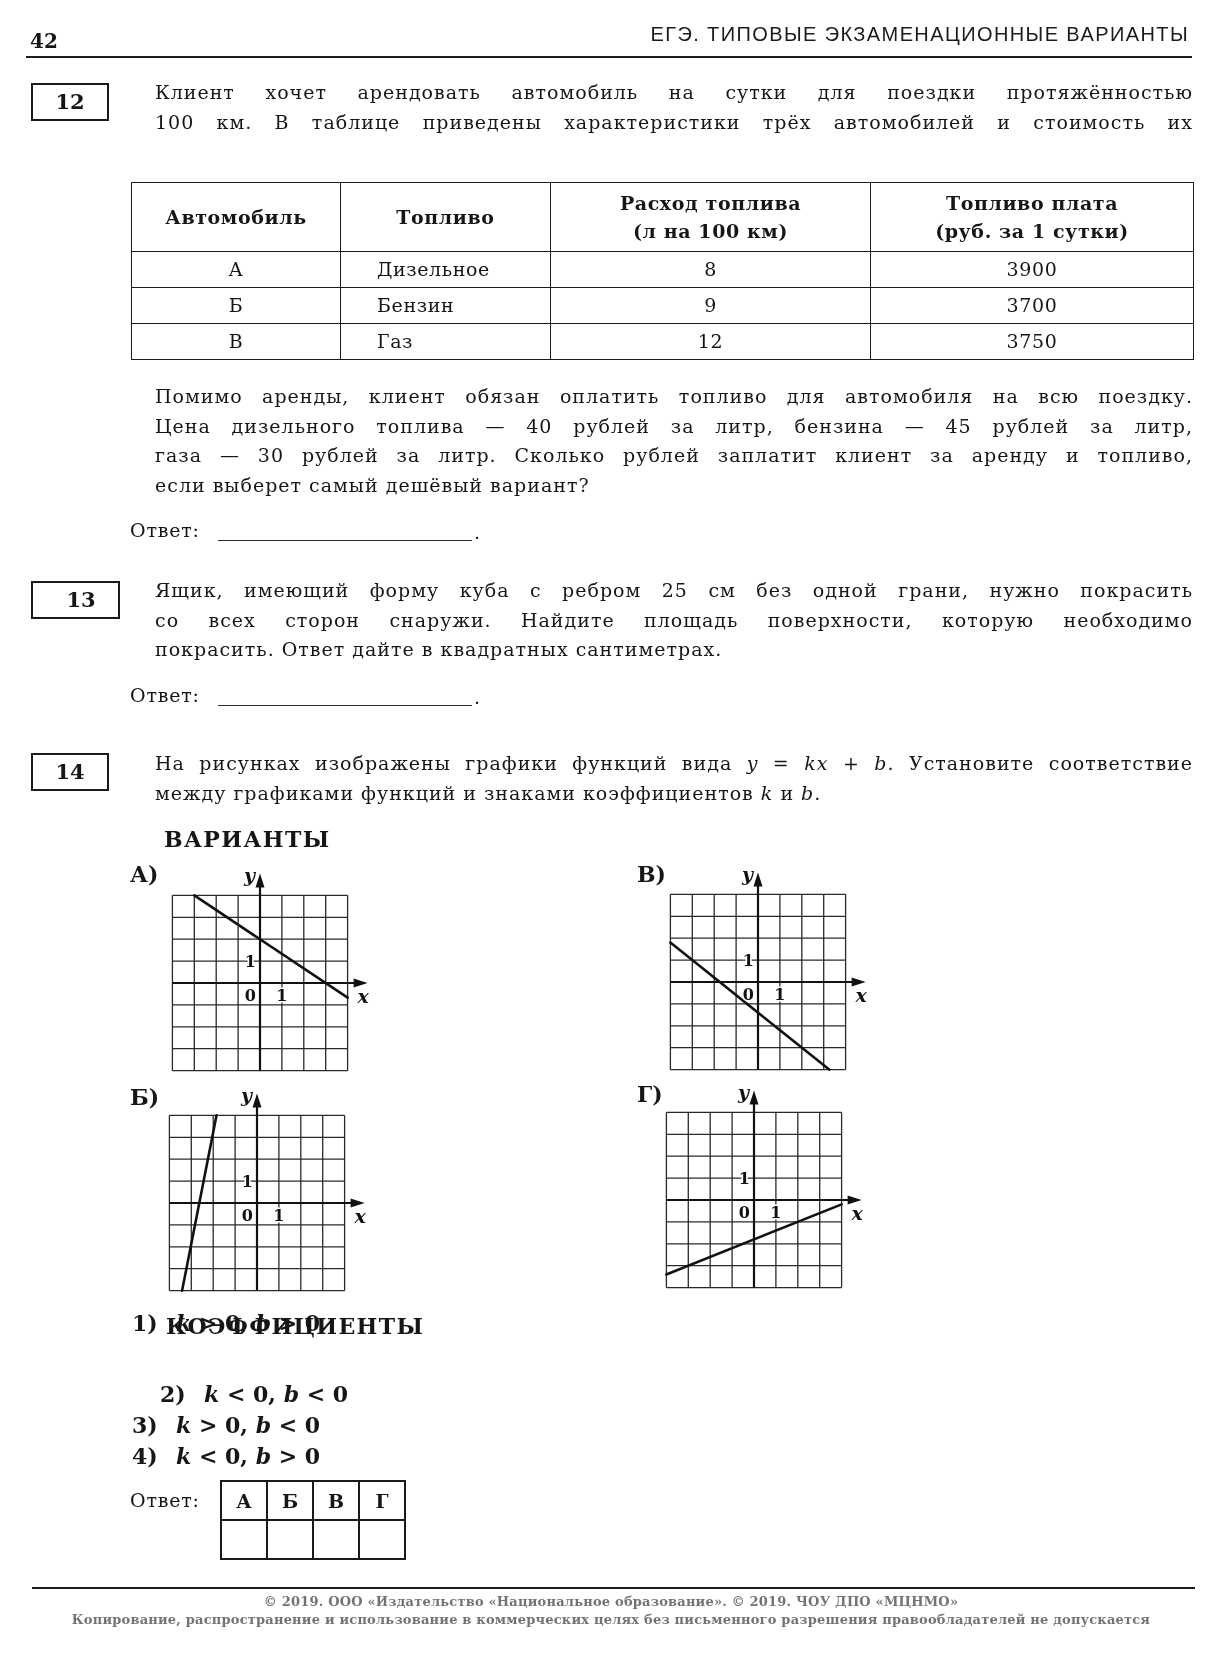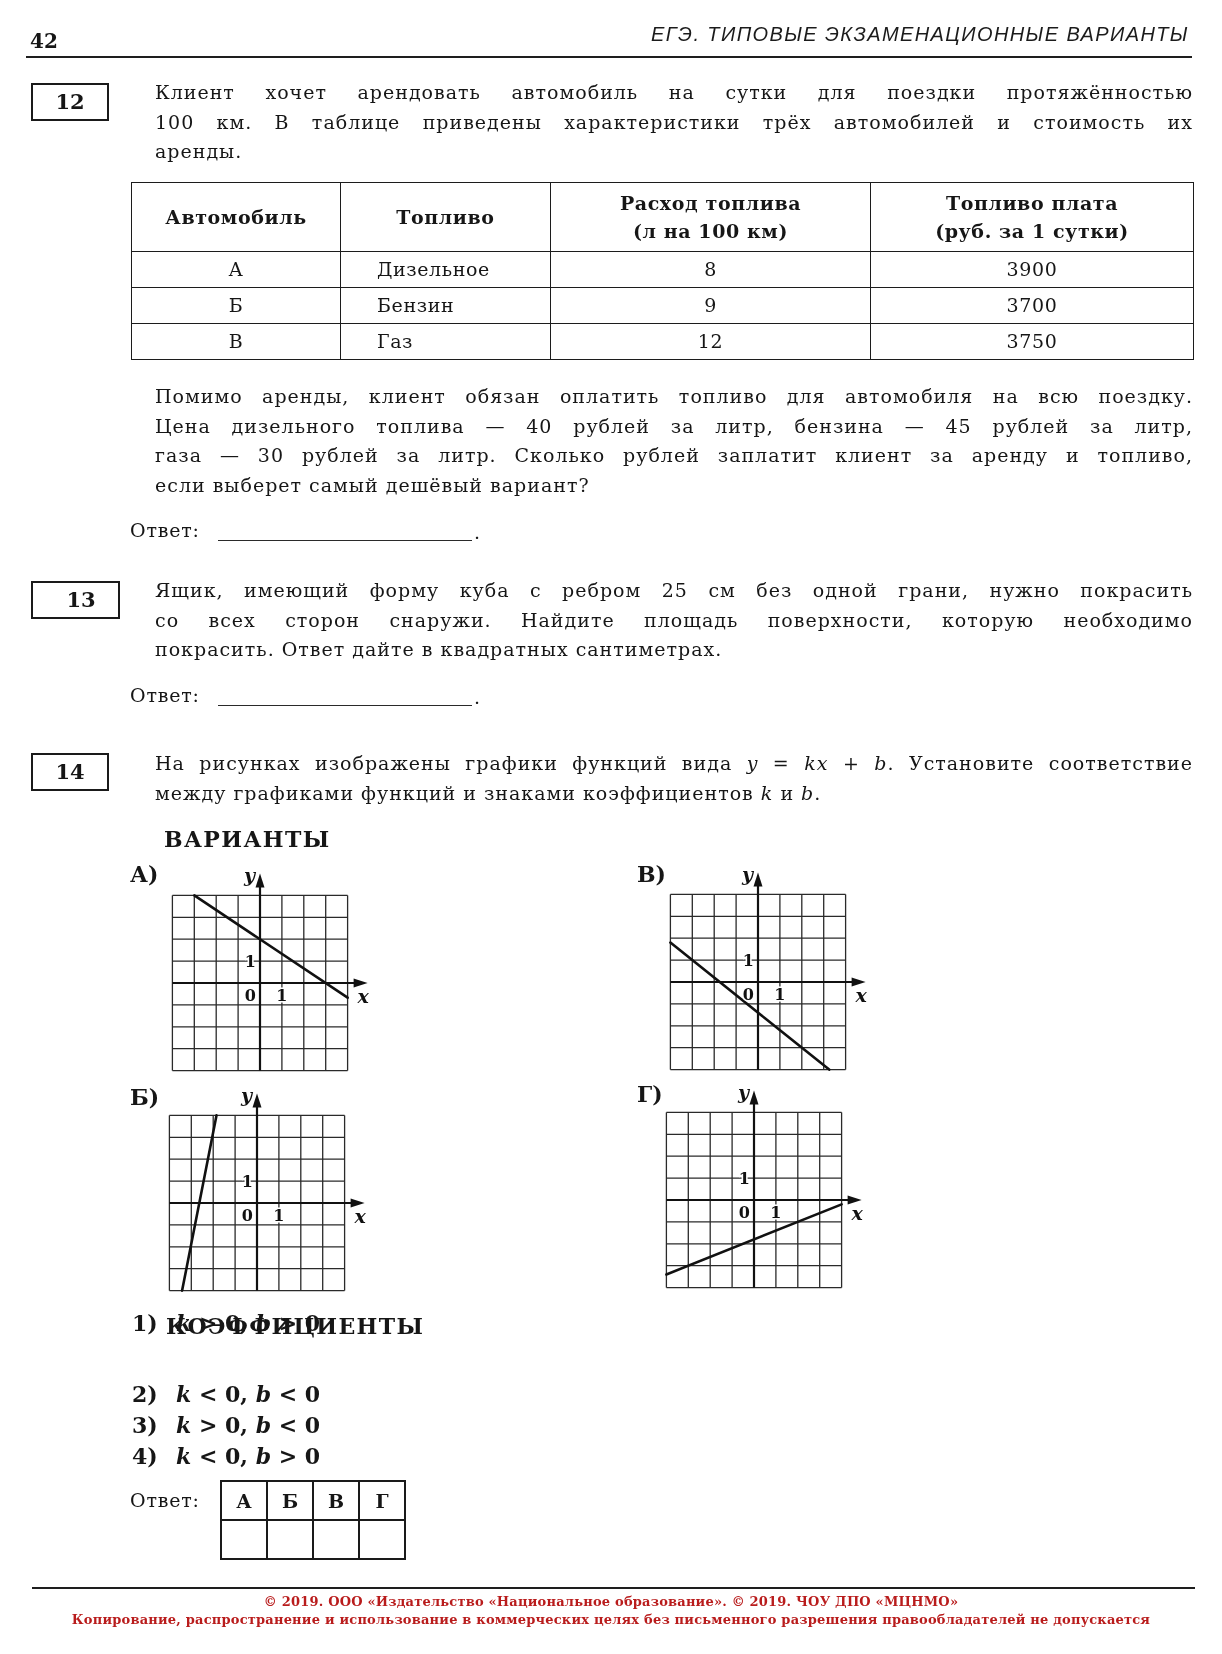--- a/index.html
+++ b/index.html
@@ -4,21 +4,21 @@
 <style>
   html, body { margin:0; padding:0; }
   body {
     width:1222px; height:1654px; position:relative; overflow:hidden;
     background:#ffffff; color:#161616;
     font-family:"DejaVu Serif", serif;
   }
   .abs { position:absolute; }
   
   .page-num { left:30px; top:29px; font-size:20px; font-weight:bold; line-height:24px; }
-  .run-title { right:33px; top:22px; font-family:"Liberation Sans", sans-serif; font-size:20px; letter-spacing:1.4px; line-height:24px; color:#1b1b1b;font-style:italic; }
+  .run-title { right:33px; top:22px; font-family:"Liberation Sans", sans-serif; font-size:20px; letter-spacing:1.4px; line-height:24px; color:#1b1b1b; }
   .rule { background:#1e1e1e; height:2px; }
   
   .task-box { width:74px; height:34px; border:2px solid #1a1a1a; font-size:21px; font-weight:bold; text-align:center; line-height:34px; }
   
   .para { left:130px; width:1063px; font-size:19px; letter-spacing:1px; }
   .para .ln { display:block; text-align:justify; text-align-last:justify; height:29.6px; line-height:29.6px; overflow:visible;margin-left:25px; }
   .para .ln.last { text-align-last:left; }
   i.m { font-style:italic; }
   
   table.cars { left:131px; top:182px; width:1062px; border-collapse:collapse; table-layout:fixed; font-size:19px; letter-spacing:0.6px; }
@@ -34,34 +34,33 @@
   .heading { font-size:22px; font-weight:bold; letter-spacing:1.4px; line-height:26px; }
   .glabel { font-size:22px; font-weight:bold; line-height:24px; }
   .graph { width:240px; height:230px; }
   .graph svg { width:240px; height:230px; display:block; }
   .coef { left:132px; font-size:22px; font-weight:bold; line-height:26px; }
   .coef .num { display:inline-block; width:44px; }
   .coef i { font-style:italic; }
   table.answers { left:220px; top:1480px; border-collapse:collapse; table-layout:fixed; width:185px; }
   table.answers td { border:2px solid #1a1a1a; width:44px; height:37px; text-align:center; font-size:19px; font-weight:bold; padding:0; }
   
-  .foot { left:0; width:1222px; text-align:center; font-size:13px; font-weight:bold; line-height:17px; letter-spacing:0.2px; color:#b91c1c; }
+  .foot { left:0; width:1222px; text-align:center; font-size:13px; font-weight:bold; line-height:17px; letter-spacing:0.2px; color:#737373; }
 </style>
 </head>
 <body>
 
 <div class="abs page-num">42</div>
 <div class="abs run-title">ЕГЭ. ТИПОВЫЕ ЭКЗАМЕНАЦИОННЫЕ ВАРИАНТЫ</div>
 <div class="abs rule" style="left:26px; top:56px; width:1166px;"></div>
 
 <div class="abs task-box" style="left:31px; top:83px;">12</div>
 <div class="abs para" style="top:78px;">
   <span class="ln">Клиент хочет арендовать автомобиль на сутки для поездки протяжённостью</span>
   <span class="ln">100 км. В таблице приведены характеристики трёх автомобилей и стоимость их</span>
-  <span class="ln last">аренды.</span>
 </div>
 
 <table class="abs cars">
   <colgroup>
       <col style="width:209px">
       <col style="width:210px">
       <col style="width:320px">
       <col style="width:323px">
     </colgroup>
   <tbody>
@@ -243,21 +242,21 @@
       <text fill="#111" stroke="#fff" stroke-width="3" paint-order="stroke" font-family="DejaVu Serif, serif" x="207.6" y="145" font-size="19" font-style="italic" font-weight="bold">x</text>
       <text fill="#111" stroke="#fff" stroke-width="3" paint-order="stroke" font-family="DejaVu Serif, serif" x="106" y="143" text-anchor="end" font-size="16" font-weight="bold">0</text>
       <text fill="#111" stroke="#fff" stroke-width="3" paint-order="stroke" font-family="DejaVu Serif, serif" x="106" y="109.1" text-anchor="end" font-size="16" font-weight="bold">1</text>
       <text fill="#111" stroke="#fff" stroke-width="3" paint-order="stroke" font-family="DejaVu Serif, serif" x="131.9" y="143" text-anchor="middle" font-size="16" font-weight="bold">1</text>
     </svg>
   </div>
 
 <div class="abs heading" style="left:166px; top:1313px;">КОЭФФИЦИЕНТЫ</div>
 
 <div class="abs coef" style="top:1310px;"><span class="num">1)</span><i>k</i><span> &gt; 0, </span><i>b</i><span> &gt; 0</span></div>
-<div class="abs coef" style="top:1381px;"><span class="num">2)</span><i>k</i><span> &lt; 0, </span><i>b</i><span> &lt; 0</span></div>
+<div class="abs coef" style="top:1381px;margin-left:28px;"><span class="num">2)</span><i>k</i><span> &lt; 0, </span><i>b</i><span> &lt; 0</span></div>
 <div class="abs coef" style="top:1412px;"><span class="num">3)</span><i>k</i><span> &gt; 0, </span><i>b</i><span> &lt; 0</span></div>
 <div class="abs coef" style="top:1443px;"><span class="num">4)</span><i>k</i><span> &lt; 0, </span><i>b</i><span> &gt; 0</span></div>
 
 <div class="abs ans-label" style="left:130px; top:1488px;">Ответ:</div>
 <table class="abs answers">
   <tbody>
       <tr>
     <td>А</td>
     <td>Б</td>
     <td>В</td>

